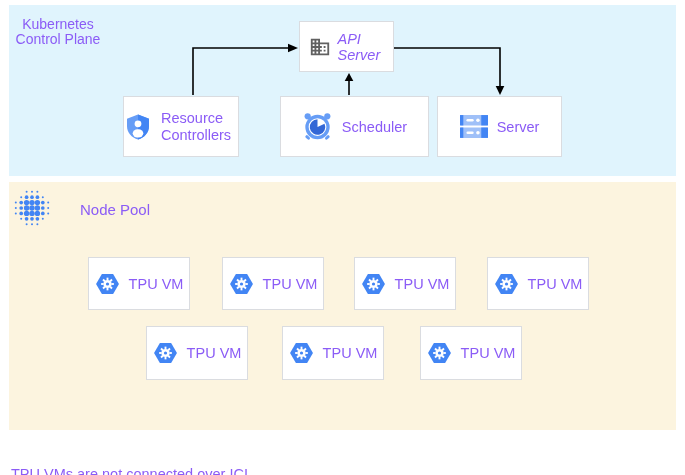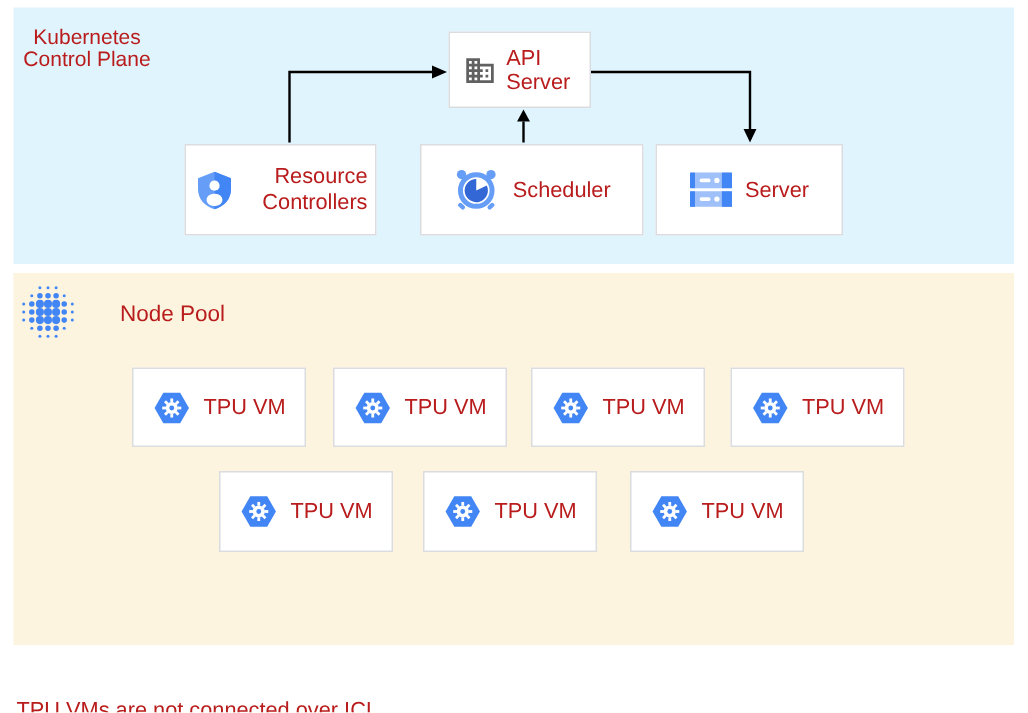--- a/index.html
+++ b/index.html
@@ -1,46 +1,46 @@
 <!DOCTYPE html>
 <html><head>
 <meta charset="utf-8">
 <style>
   html,body { margin:0; padding:0; background:#ffffff; }
   .canvas {
     position:relative; width:685px; height:475px; overflow:hidden;
-    background:#ffffff; font-family:"Liberation Sans", sans-serif; color:#b91c1c;
+    background:#ffffff; font-family:"Liberation Sans", sans-serif; color:#8b5cf6;
   }
   .panel { position:absolute; }
   #panel-cp { left:9px; top:5px;  width:667px; height:171px; background:#E0F4FD; }
   #panel-np { left:9px; top:182px; width:667px; height:248px; background:#FCF4DF; }
 
   .cp-title {
     position:absolute; left:11px; top:17px; width:94px;
     text-align:center; font-size:14px; line-height:15px;
   }
 
   .arrows { position:absolute; left:0; top:0; pointer-events:none; }
 
   .node {
     position:absolute; background:#ffffff; border:1px solid #DADCE0;
     display:flex; align-items:center; justify-content:center; gap:9px;
     font-size:14.5px; box-sizing:border-box;
   }
   .node .lbl { white-space:nowrap; }
   .node .lbl.wrap { white-space:normal; }
 
-  #box-api     { left:299px; top:21px; width:95px;  height:51px; gap:7px; }
+  #box-api     { left:299px; top:21px; width:95px;  height:51px; gap:7px;font-style:italic; }
   #box-api .lbl     { width:47px;  line-height:16px; }
-  #box-rc      { left:123px; top:96px; width:128px; height:61px;text-align:right; }
+  #box-rc      { left:123px; top:96px; width:116px; height:61px; }
   #box-rc .lbl      { width:79px;  line-height:17px; }
   #box-sched   { left:280px; top:96px; width:149px; height:61px; }
   #box-storage { left:437px; top:96px; width:125px; height:61px; }
 
-  .tpu { width:116px; height:53px; }
+  .tpu { width:102px; height:53px;margin-top:12px; }
   #tpu1 { left:88px;  top:245px; }
   #tpu2 { left:222px; top:245px; }
   #tpu3 { left:354px; top:245px; }
   #tpu4 { left:487px; top:245px; }
   #tpu5 { left:146px; top:314px; height:54px; }
   #tpu6 { left:282px; top:314px; height:54px; }
   #tpu7 { left:420px; top:314px; height:54px; }
 
   .np-header-icon { position:absolute; left:13px; top:189px; width:38px; height:38px; }
   .np-header-label { position:absolute; left:80px; top:201px; font-size:15px; }

